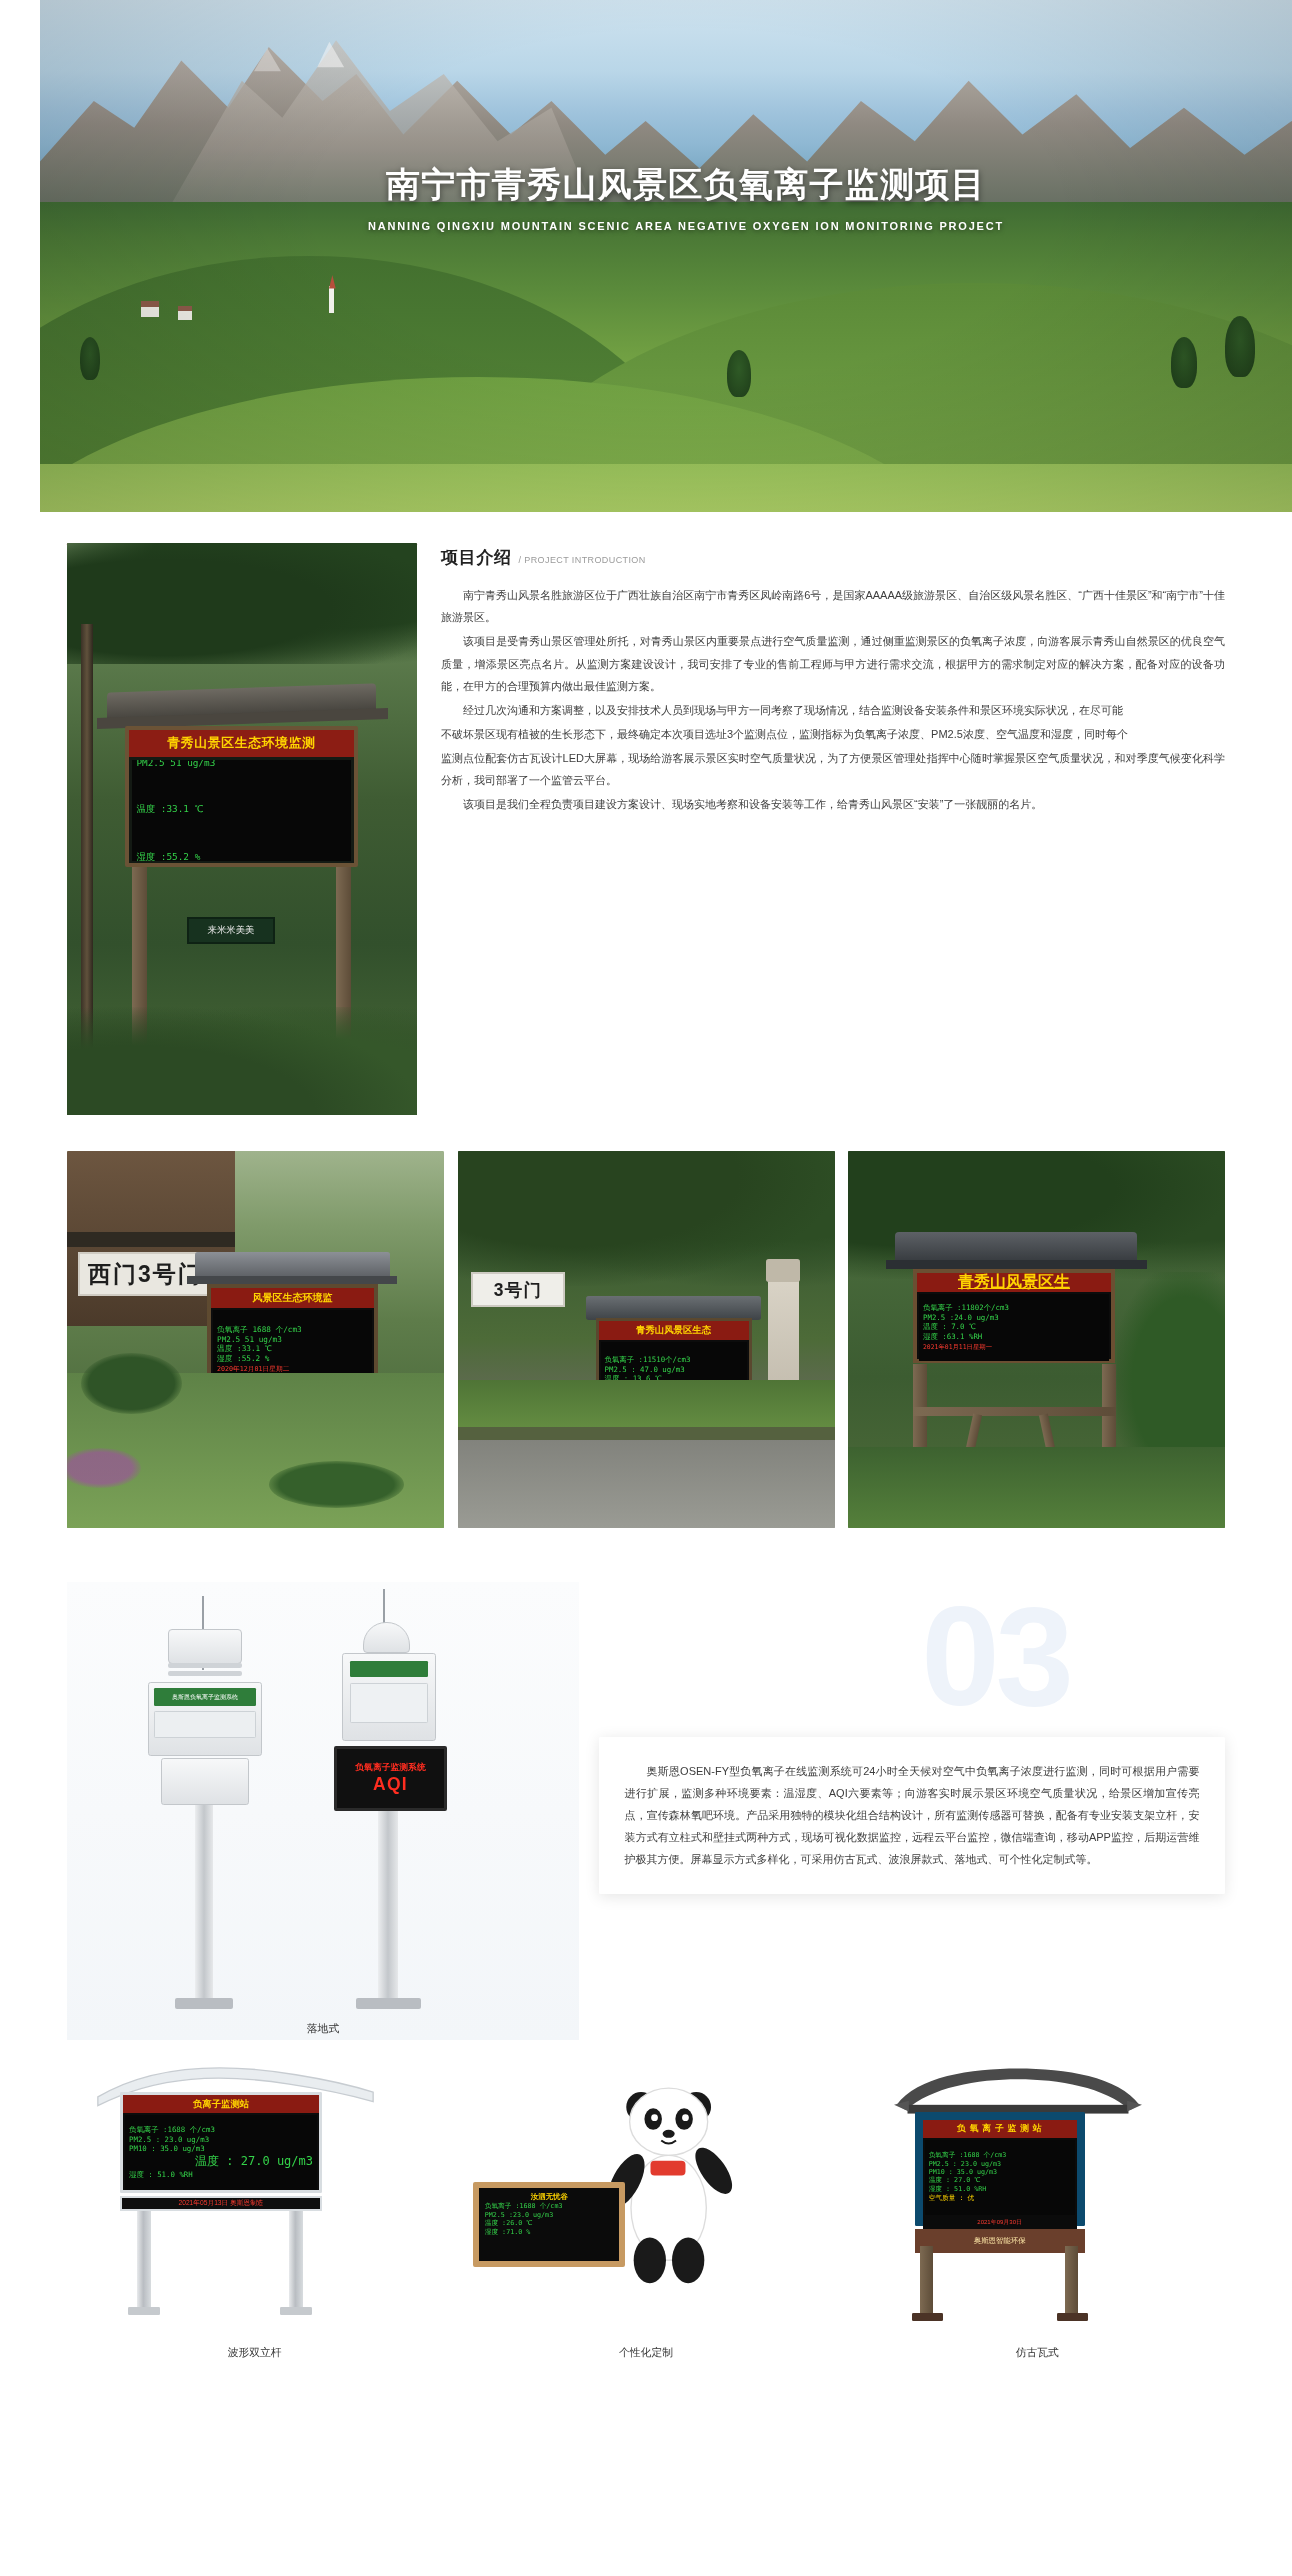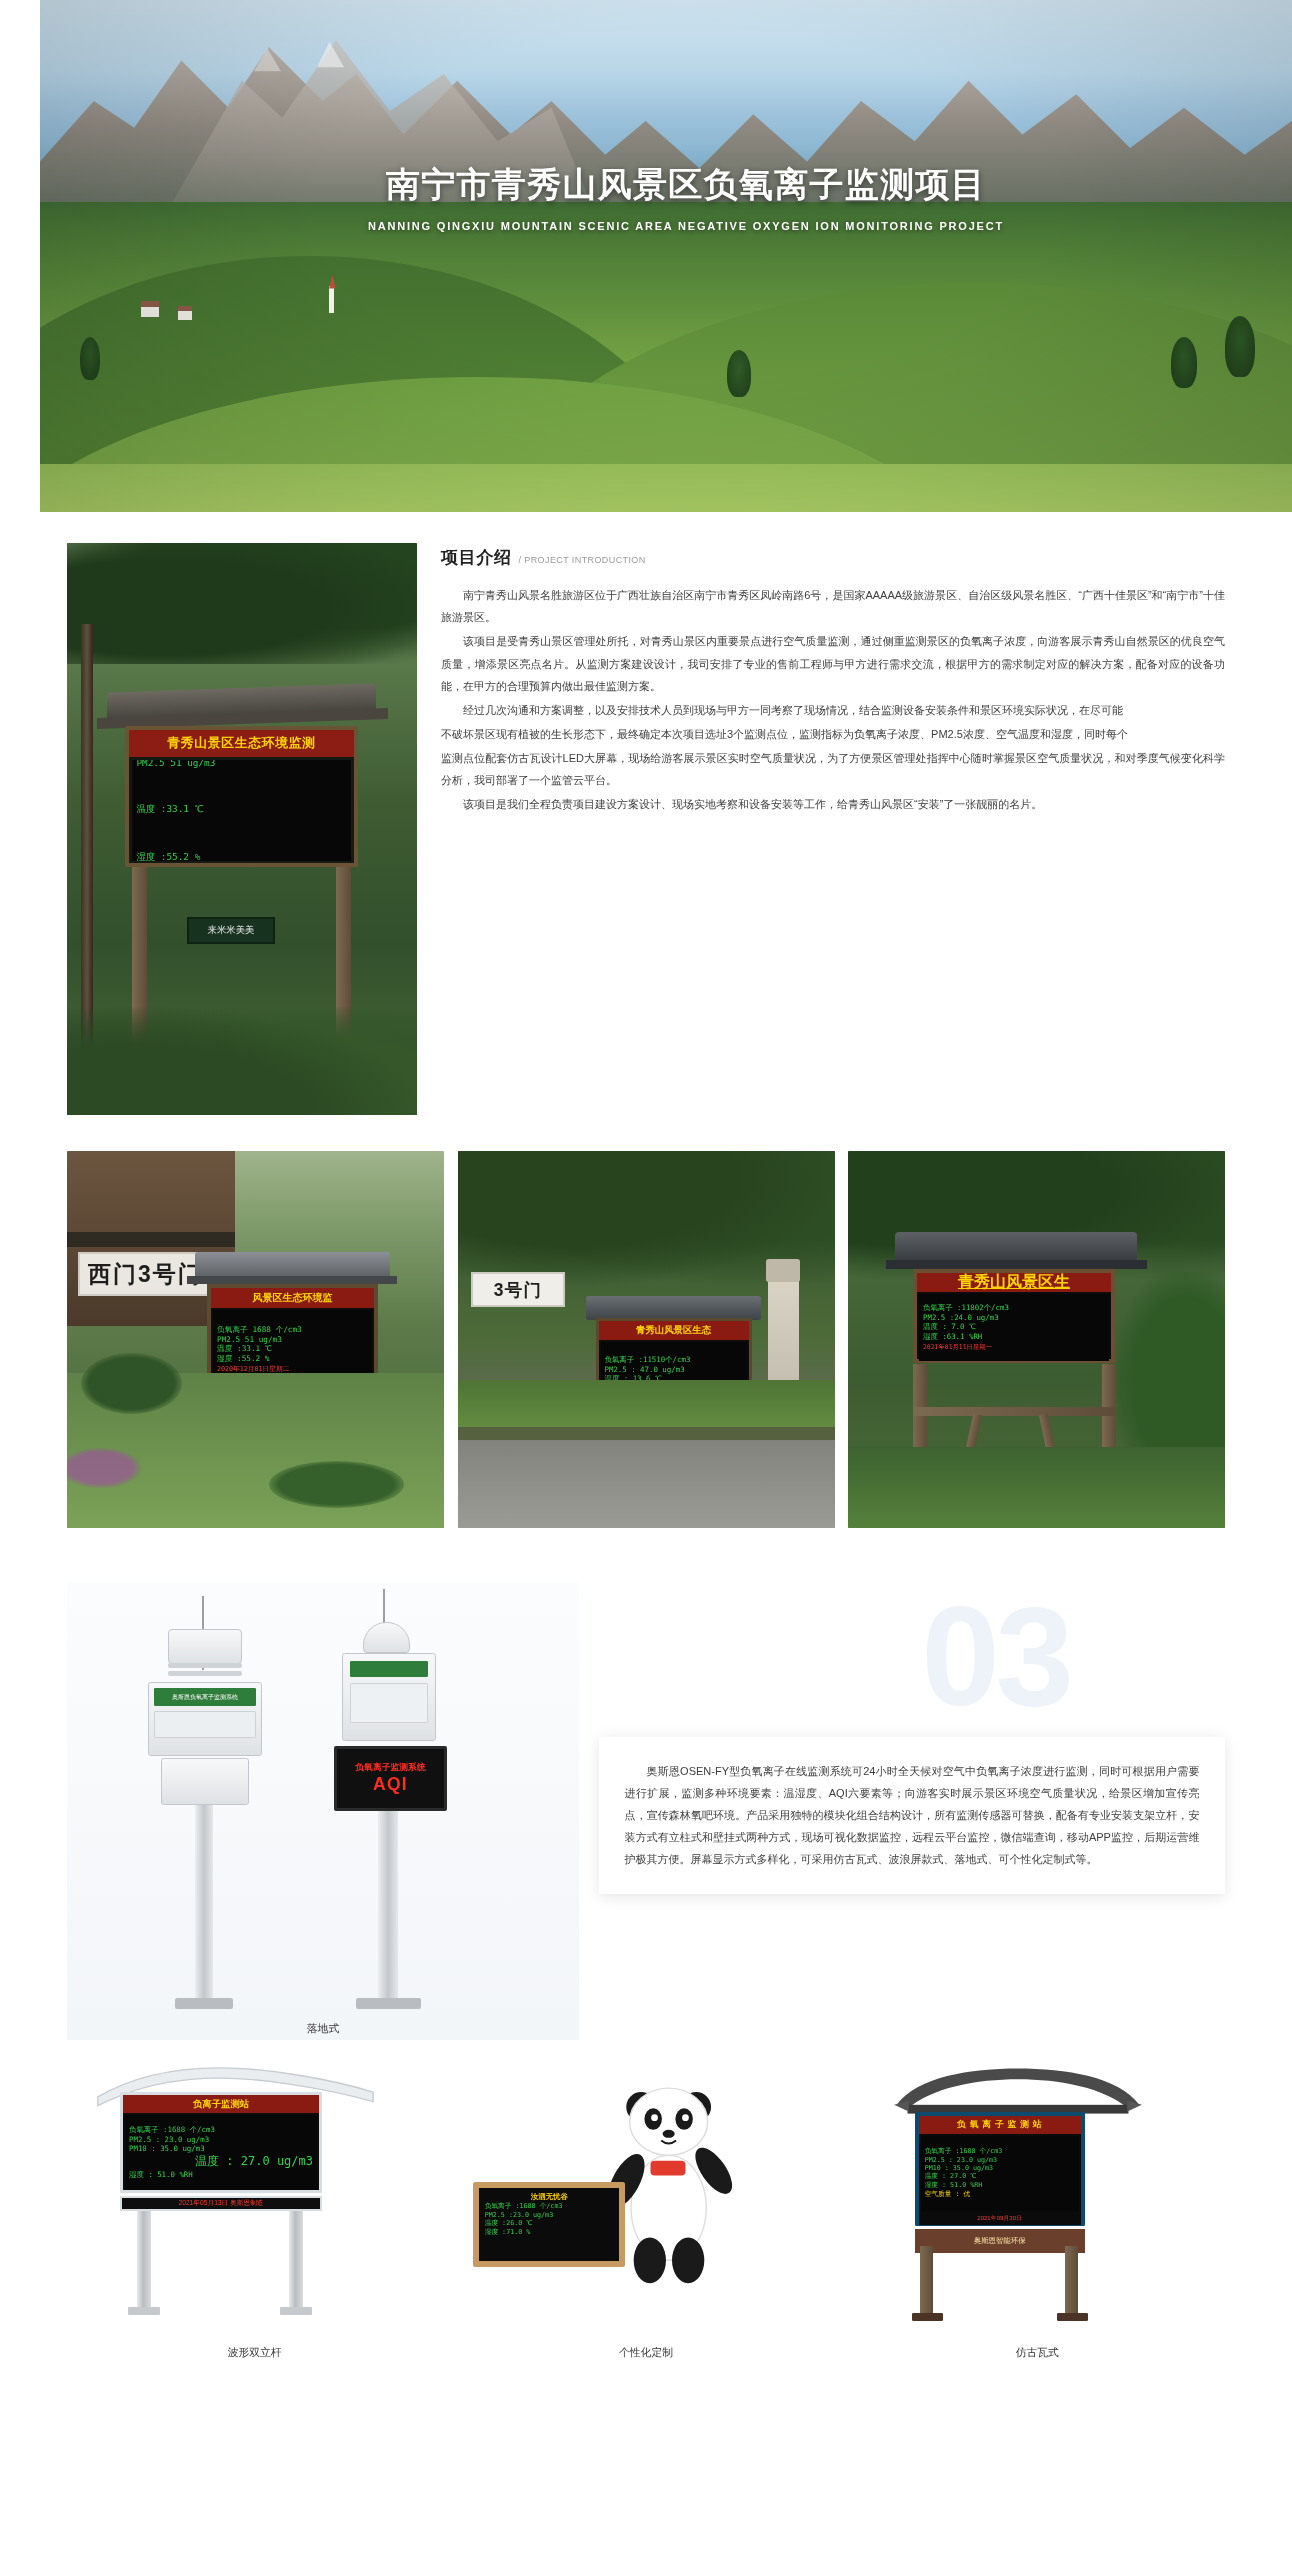--- a/index.html
+++ b/index.html
@@ -521,21 +521,21 @@
     <div class="bottom-item">
       <div class="bottom-figure">
 
         <svg class="abs" style="left:40px;top:9.4px;" width="256" height="54" viewBox="0 0 380 80">
           <path d="M10,62 C40,20 120,8 190,8 C260,8 340,20 370,62 L356,70 C320,36 250,24 190,24 C130,24 60,36 24,70 Z" fill="#4a4a4a"></path>
           <rect x="26" y="62" width="328" height="13" fill="#3a3a3a"></rect>
           <path d="M6,62 l22,-6 l0,16 Z" fill="#555"></path>
           <path d="M374,62 l-22,-6 l0,16 Z" fill="#555"></path>
         </svg>
 
-        <div class="abs" style="left:65px;top:59px;width:170px;height:114px;background:#0b0b0b;border:4px solid #0c4a6e;border-radius:1.3px;">
+        <div class="abs" style="left:65px;top:59px;width:170px;height:114px;background:#0b0b0b;border:8px solid #0c4a6e;border-radius:1.3px;">
           <div style="height:17.5px;background:#8a1b12;display:flex;align-items:center;justify-content:center;">
             <span style="color:#ffd400;font-size:8.8px;font-weight:bold;letter-spacing:0.7px;">负 氧 离 子 监 测 站</span>
           </div>
           <div class="led-screen" style="height:75px;border:none;background:#070707;margin:2px;">
             <div class="led-line led-g" style="font-size:6.7px;">负氧离子 :1688 个/cm3</div>
             <div class="led-line led-g" style="font-size:6.7px;">PM2.5    : 23.0 ug/m3</div>
             <div class="led-line led-g" style="font-size:6.7px;">PM10     : 35.0 ug/m3</div>
             <div class="led-line led-g" style="font-size:6.7px;">温度     : 27.0 ℃</div>
             <div class="led-line led-g" style="font-size:6.7px;">湿度     : 51.0 %RH</div>
             <div class="led-line led-y" style="font-size:6.7px;">空气质量 :   优</div>

